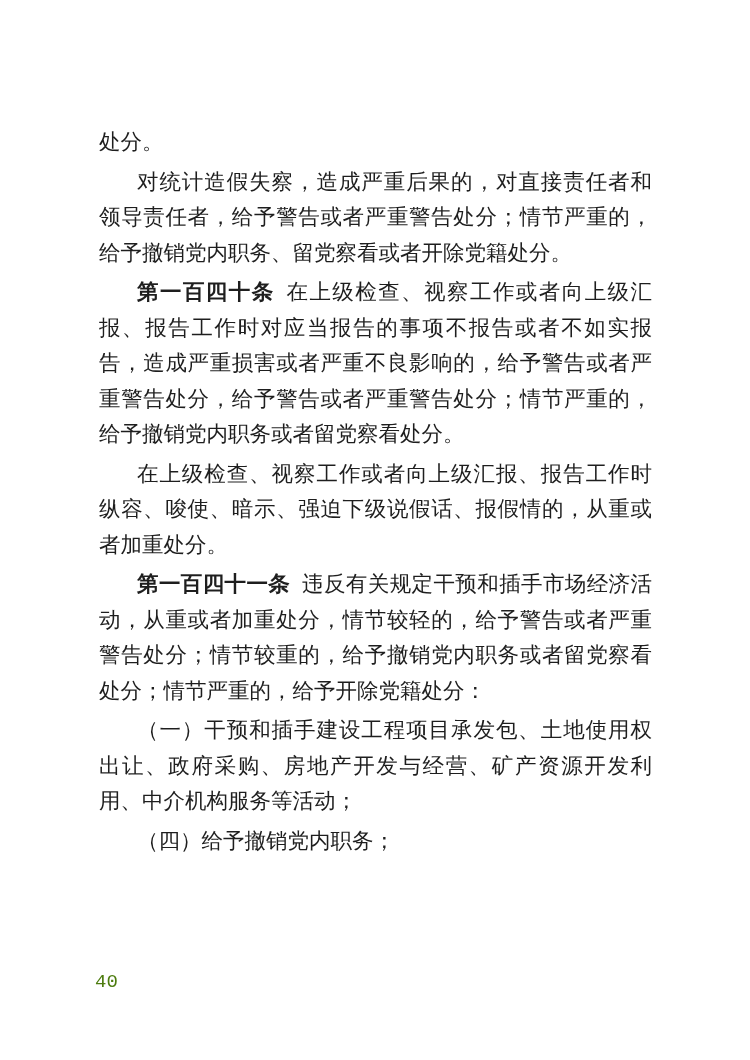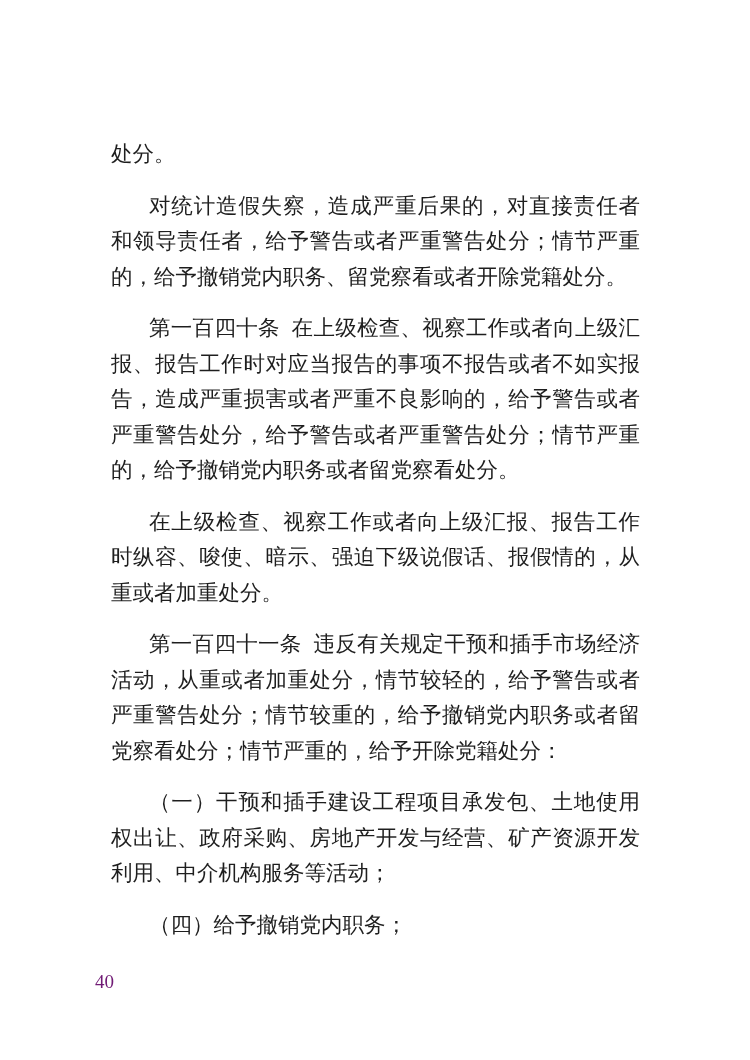--- a/index.html
+++ b/index.html
@@ -16,44 +16,44 @@
     font-family: "Liberation Serif", serif;
     color: #1e1e1e;
   }
   .content {
     position: absolute;
     left: 95px;
     top: 121px;
     width: 561px;
   }
   .para {
-    margin: 16px;
+    margin: 4px;
     font-size: 21.5px;
     line-height: 35.5px;
     text-align: justify;
     text-justify: inter-ideograph;
     letter-spacing: 0px;
     word-break: break-all;
     color: #1e1e1e;
   }
   .para.indent {
     text-indent: 38px;
   }
   .para .term {
-    font-weight: normal;
+    font-weight: bold;
     margin-right: 0.55em;
   }
   .page-number {
     position: absolute;
     left: 95px;
     top: 970px;
     font-size: 19px;
     line-height: 24px;
-    font-family: Liberation Serif, serif;
-    color: #701a75;
+    font-family: Liberation Mono, monospace;
+    color: #4d7c0f;
   }
 </style>
 </head>
 <body>
 
 <div class="page">
   <div class="content">
 
     <p class="para"><span>处分。</span></p>
 

